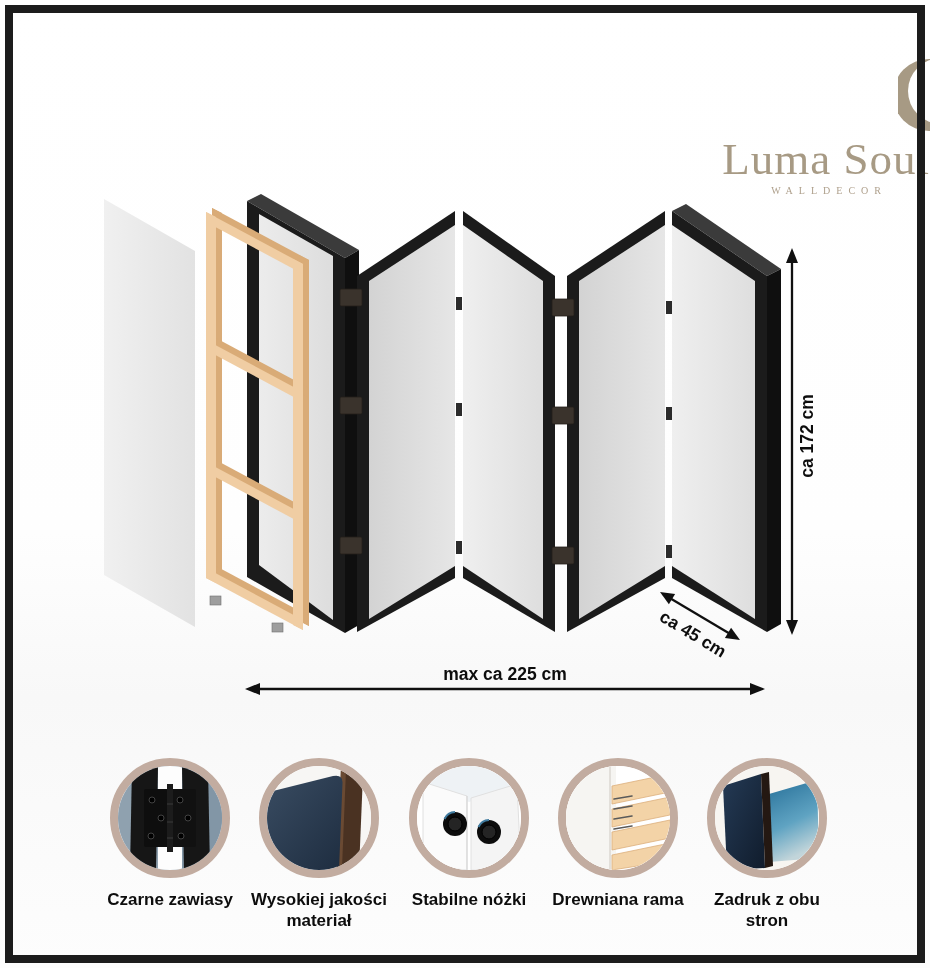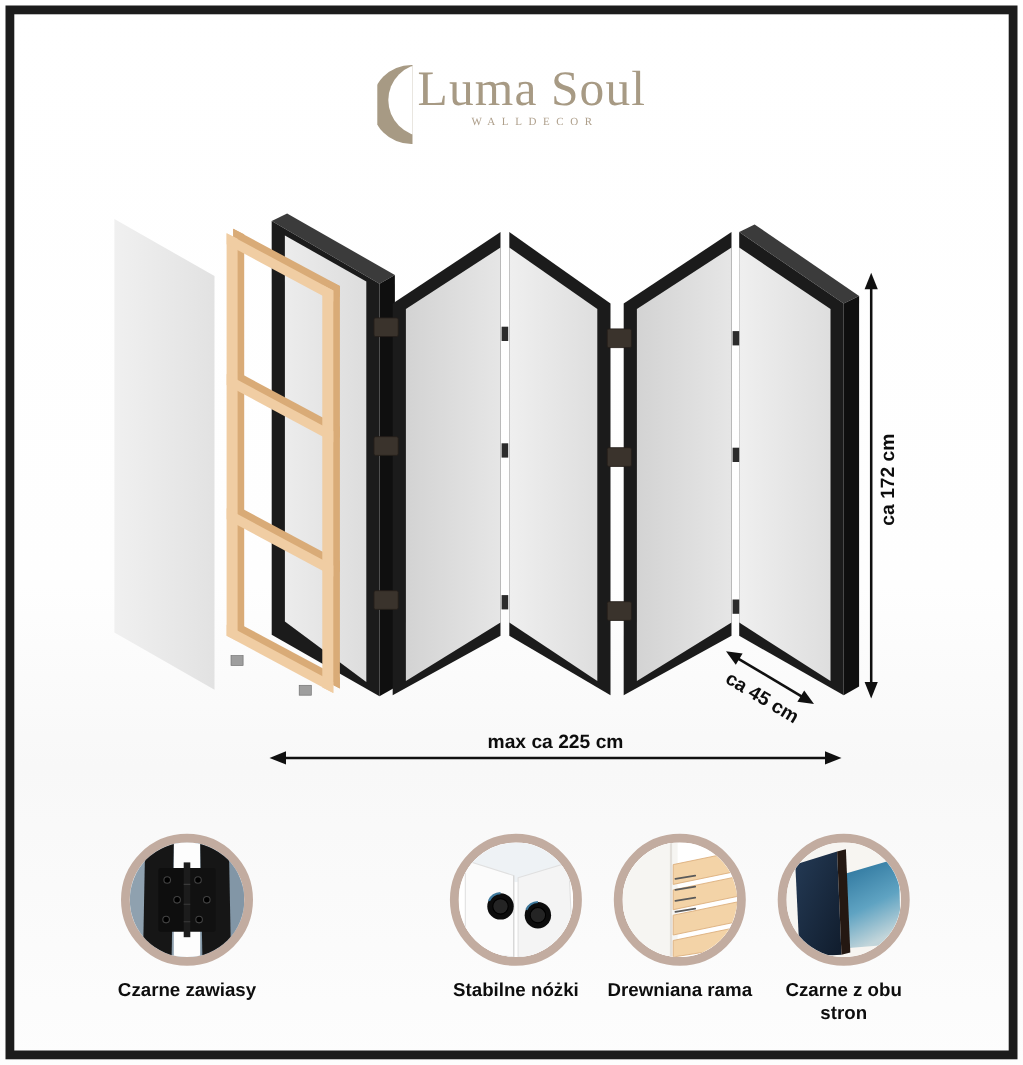--- a/index.html
+++ b/index.html
@@ -7,21 +7,21 @@
     width:930px;height:968px;position:relative;overflow:hidden;
     background:linear-gradient(180deg,#ffffff 0%,#fefefe 55%,#f8f8f8 72%,#fdfdfd 100%);
     font-family:"Liberation Sans", sans-serif;
   }
   .page-border{
     position:absolute;inset:5px;border:8px solid #1c1c1c;z-index:40;pointer-events:none;
   }
   
   .logo{
     position:absolute;top:58px;left:0;right:0;
-    display:flex;justify-content:center;align-items:flex-start;gap:5px;z-index:5;
+    display:flex;justify-content:center;align-items:flex-end;gap:5px;z-index:5;flex-direction:column;
   }
   .logo-moon{width:32px;height:74px;flex:0 0 auto;}
   .logo-text{display:flex;flex-direction:column;align-items:center;}
   .brand-name{
     font-family:"Liberation Serif", serif;
     font-size:45px;line-height:1;color:#a79a84;letter-spacing:1px;white-space:nowrap;
   }
   .brand-sub{
     font-family:"Liberation Serif", serif;
     font-size:10px;letter-spacing:6px;color:#ae9f8b;margin-top:3px;margin-left:6px;
@@ -185,20 +185,37 @@
             <circle cx="33" cy="70" r="3"></circle>
           <circle cx="62" cy="34" r="3"></circle>
             <circle cx="70" cy="52" r="3"></circle>
             <circle cx="63" cy="70" r="3"></circle>
         </g>
       </svg>
     </div>
     <div class="feature-label">Czarne zawiasy</div>
   </div>
 
+  <div class="feature" style="left:243px">
+    <div class="feature-circle">
+      <svg viewBox="0 0 104 104">
+        <defs>
+          <linearGradient id="gNavy" x1="0" y1="0" x2="1" y2="1">
+            <stop offset="0" stop-color="#3a4d63"></stop>
+              <stop offset="1" stop-color="#1e2d40"></stop>
+          </linearGradient>
+        </defs>
+        <rect width="104" height="104" fill="#f7f6f4"></rect>
+        <polygon points="74,2 96,8 92,104 70,102" fill="#4a3222"></polygon>
+        <polygon points="74,2 79,3.5 75,102 70,102" fill="#6a4a33"></polygon>
+        <path d="M -6 28 L 66 10 Q 76 8 75.5 17 L 72 104 L -6 104 Z" fill="url(#gNavy)"></path>
+      </svg>
+    </div>
+    <div class="feature-label">Wysokiej jakości materiał</div>
+  </div>
 
   <div class="feature" style="left:542px">
     <div class="feature-circle">
       <svg viewBox="0 0 104 104">
         <rect width="104" height="104" fill="#ffffff"></rect>
         <rect width="50" height="104" fill="#f6f5f2"></rect>
         <line x1="44" y1="0" x2="44" y2="104" stroke="#e2dfda" stroke-width="2"></line>
         <g fill="#f3d3a7" stroke="#dcae7c" stroke-width="0.8">
           <polygon points="46,20 104,8 104,26 46,38"></polygon>
           <polygon points="46,43 104,31 104,49 46,61"></polygon>
@@ -250,16 +267,16 @@
             <stop offset="0" stop-color="#243a55"></stop>
               <stop offset="1" stop-color="#101c2c"></stop>
           </linearGradient>
         </defs>
         <rect width="104" height="104" fill="#f7f5f1"></rect>
         <polygon points="54,28 102,14 104,92 54,96" fill="url(#gSky)"></polygon>
         <polygon points="8,20 46,8 50,102 12,104" fill="url(#gNavy2)"></polygon>
         <polygon points="46,8 54,6 58,100 50,102" fill="#241812"></polygon>
       </svg>
     </div>
-    <div class="feature-label">Czarne z obu stron</div>
+    <div class="feature-label">Zadruk z obu stron</div>
   </div>
 
 </div>
 
 </body></html>

